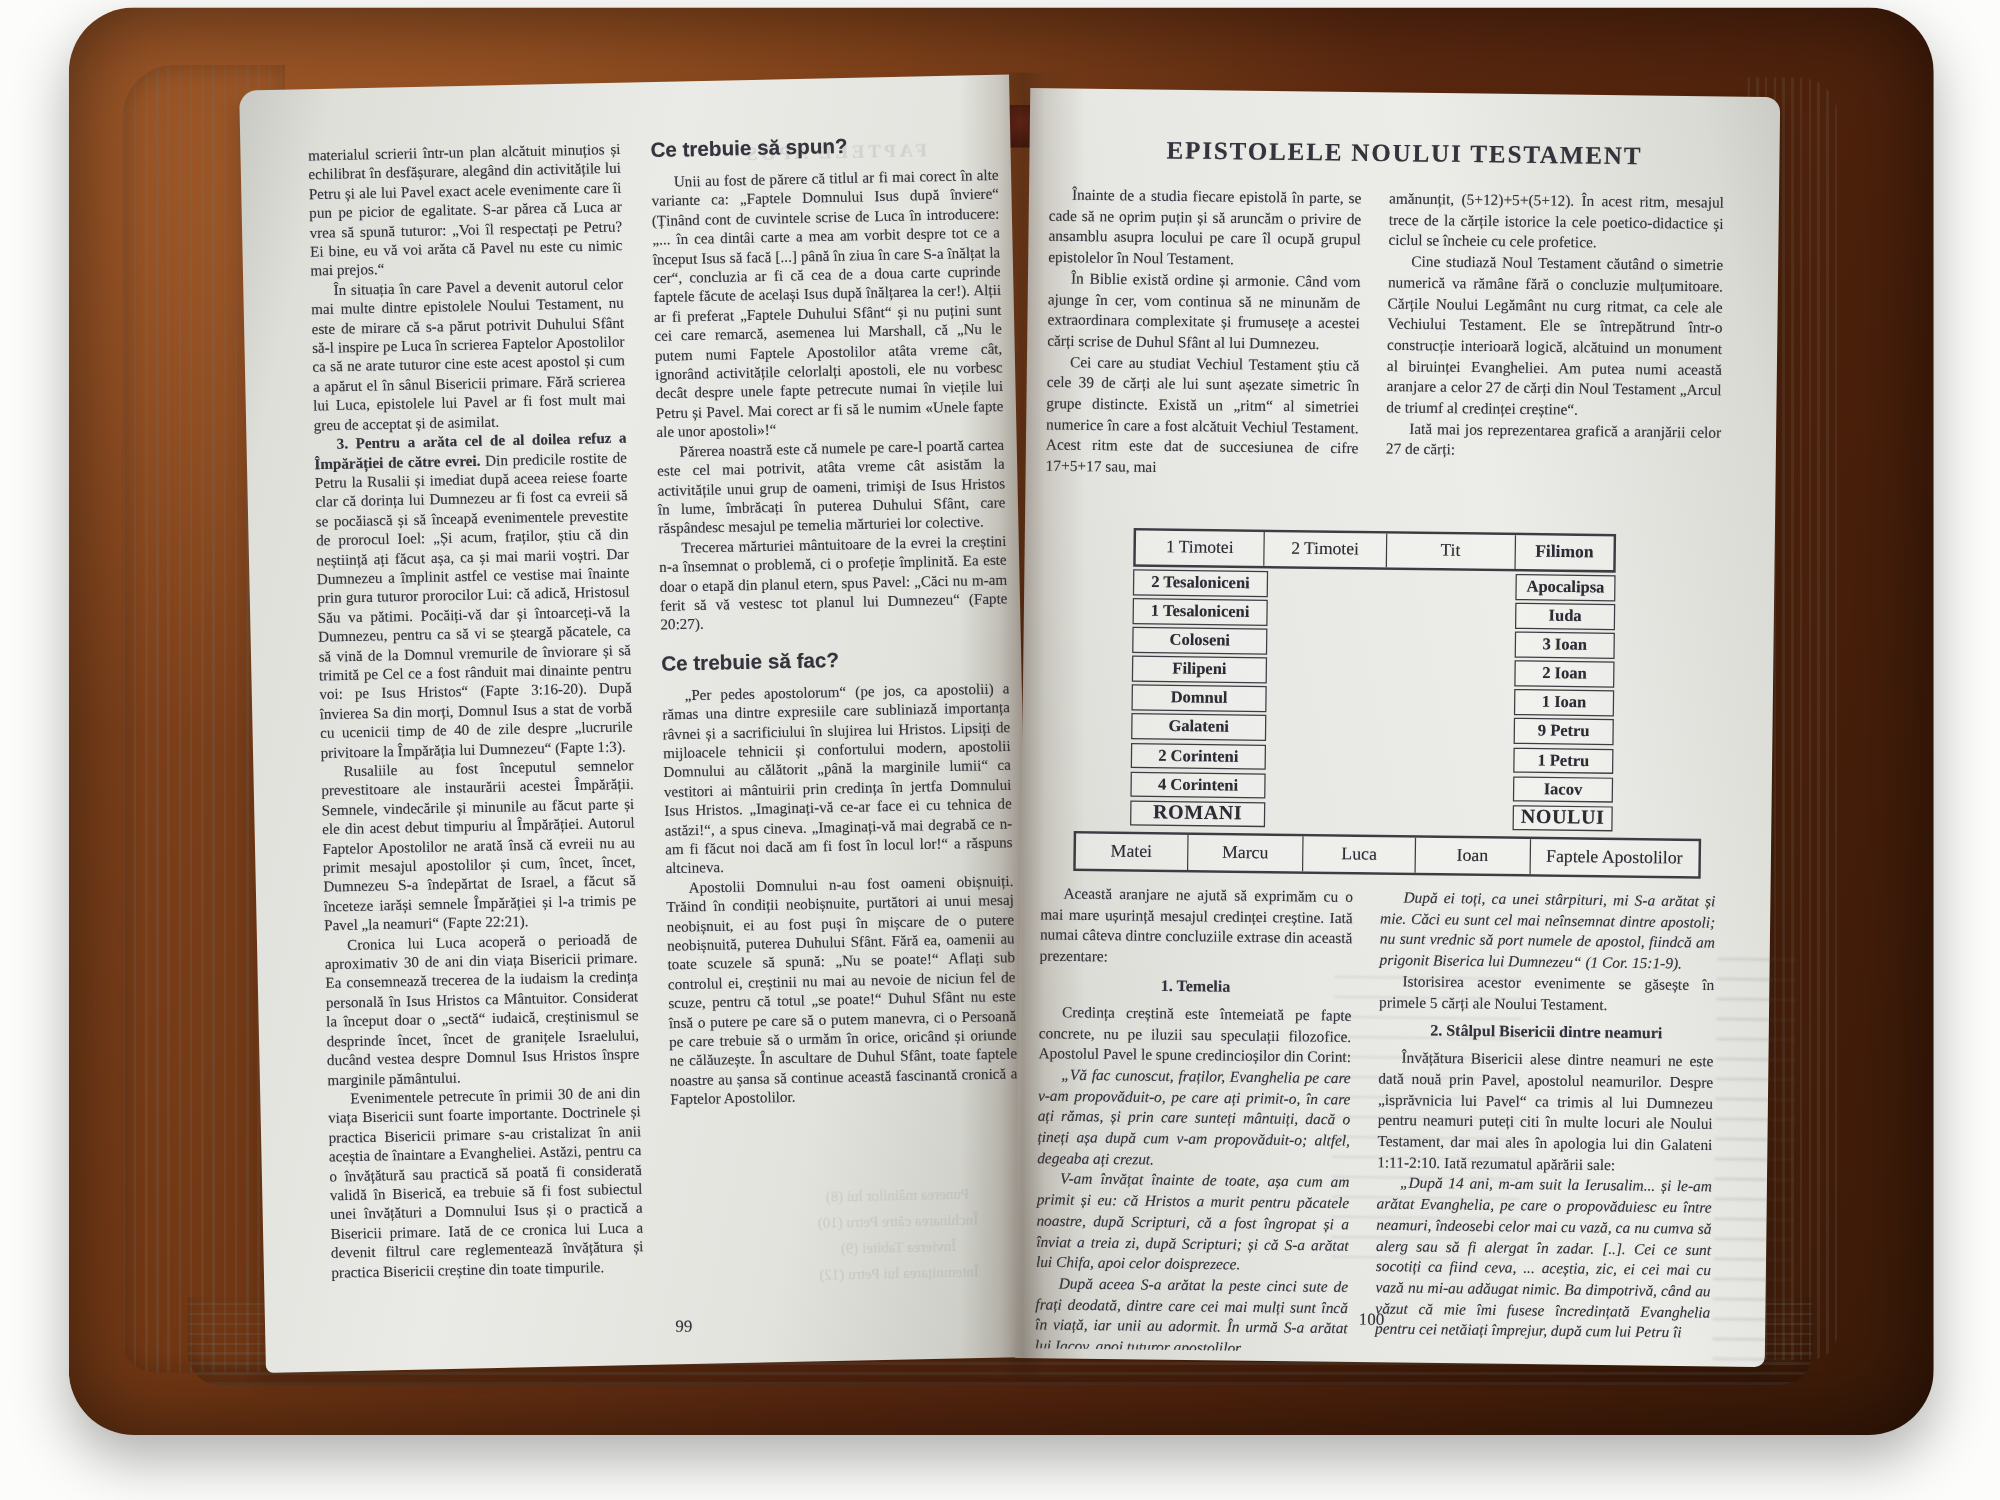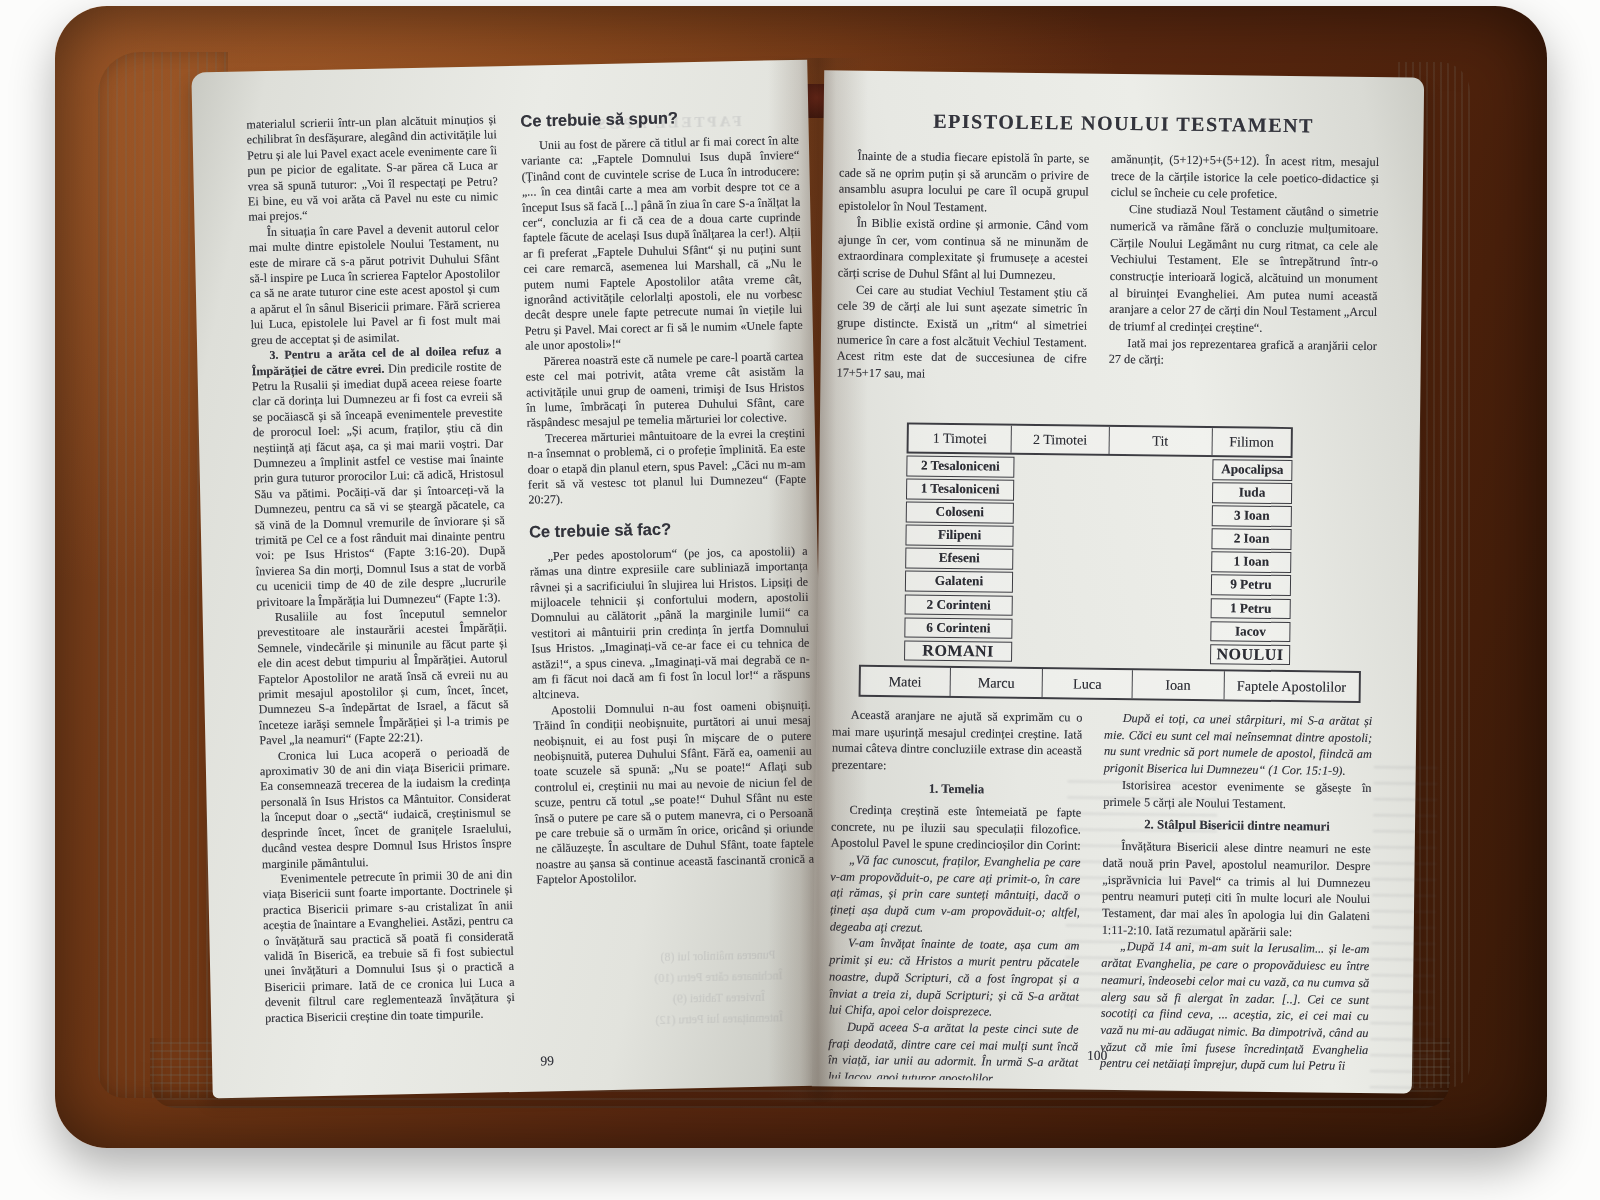--- a/index.html
+++ b/index.html
@@ -69,21 +69,21 @@
   .page.right .pagenum{padding-right:30px;bottom:26px;}
 
   
   .arch{position:relative;width:502px;margin:12px 0 4px 42px;font-size:14px;}
   .arch .cell,.arch .pcell{background:rgba(255,255,255,.28);text-align:center;color:#2c2d34;}
   .beam{display:flex;margin-left:45px;width:386px;border:2px solid #3c3c42;}
   .beam .cell{border-right:1.6px solid #3c3c42;padding:6px 0 5px;}
   .beam .cell:nth-child(1){width:27%;}
   .beam .cell:nth-child(2){width:25.5%;}
   .beam .cell:nth-child(3){width:27%;}
-  .beam .cell:nth-child(4){width:20.5%;border-right:none;}
+  .beam .cell:nth-child(4){width:20.5%;border-right:none;font-weight:bold;}
   .pillars{position:relative;height:208px;margin-top:2px;}
   .pillar{position:absolute;top:0;display:flex;flex-direction:column;gap:2.6px;}
   .pillar.pl{left:45px;width:108px;}
   .pillar.pr{left:351px;width:80px;}
   .pcell{border:1.6px solid #3c3c42;height:20.5px;line-height:17.5px;font-size:13.2px;font-weight:bold;}
   .pcell.strong{font-weight:bold;font-size:16px;letter-spacing:.5px;}
   .base{display:flex;border:2px solid #3c3c42;margin-top:2px;}
   .base .cell{border-right:1.6px solid #3c3c42;padding:6px 0 5px;font-size:14.2px;}
   .base .cell:nth-child(1){width:18%;}
   .base .cell:nth-child(2){width:18.6%;}
@@ -168,24 +168,24 @@
           <div class="cell">2 Timotei</div>
           <div class="cell">Tit</div>
           <div class="cell">Filimon</div>
         </div>
       <div class="pillars">
         <div class="pillar pl">
             <div class="pcell">2 Tesaloniceni</div>
             <div class="pcell">1 Tesaloniceni</div>
             <div class="pcell">Coloseni</div>
             <div class="pcell">Filipeni</div>
-            <div class="pcell">Efeseni</div>
+            <div class="pcell">Domnul</div>
             <div class="pcell">Galateni</div>
             <div class="pcell">2 Corinteni</div>
-            <div class="pcell">6 Corinteni</div>
+            <div class="pcell">4 Corinteni</div>
             <div class="pcell strong">ROMANI</div>
           </div>
         <div class="pillar pr">
             <div class="pcell">Apocalipsa</div>
             <div class="pcell">Iuda</div>
             <div class="pcell">3 Ioan</div>
             <div class="pcell">2 Ioan</div>
             <div class="pcell">1 Ioan</div>
             <div class="pcell">9 Petru</div>
             <div class="pcell">1 Petru</div>

